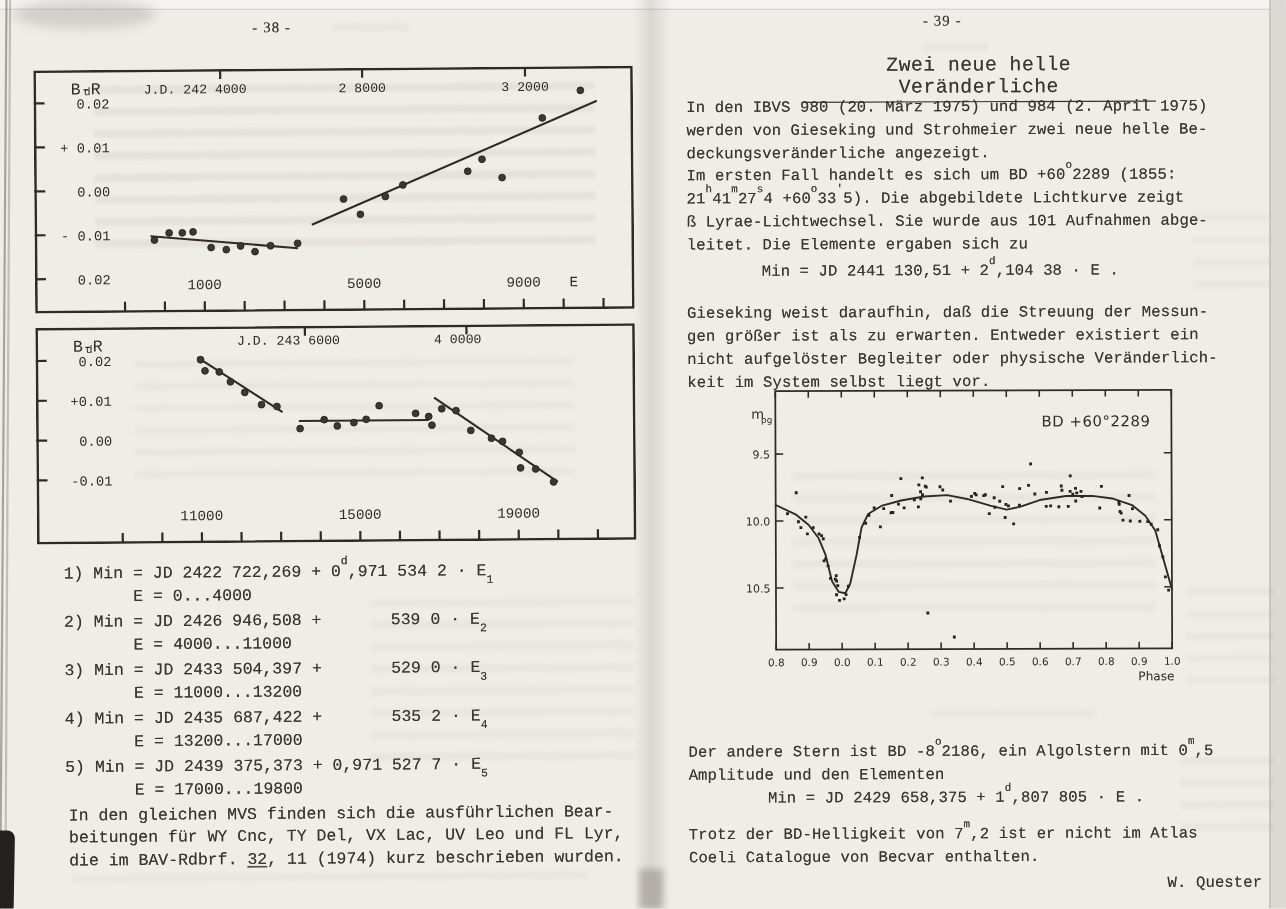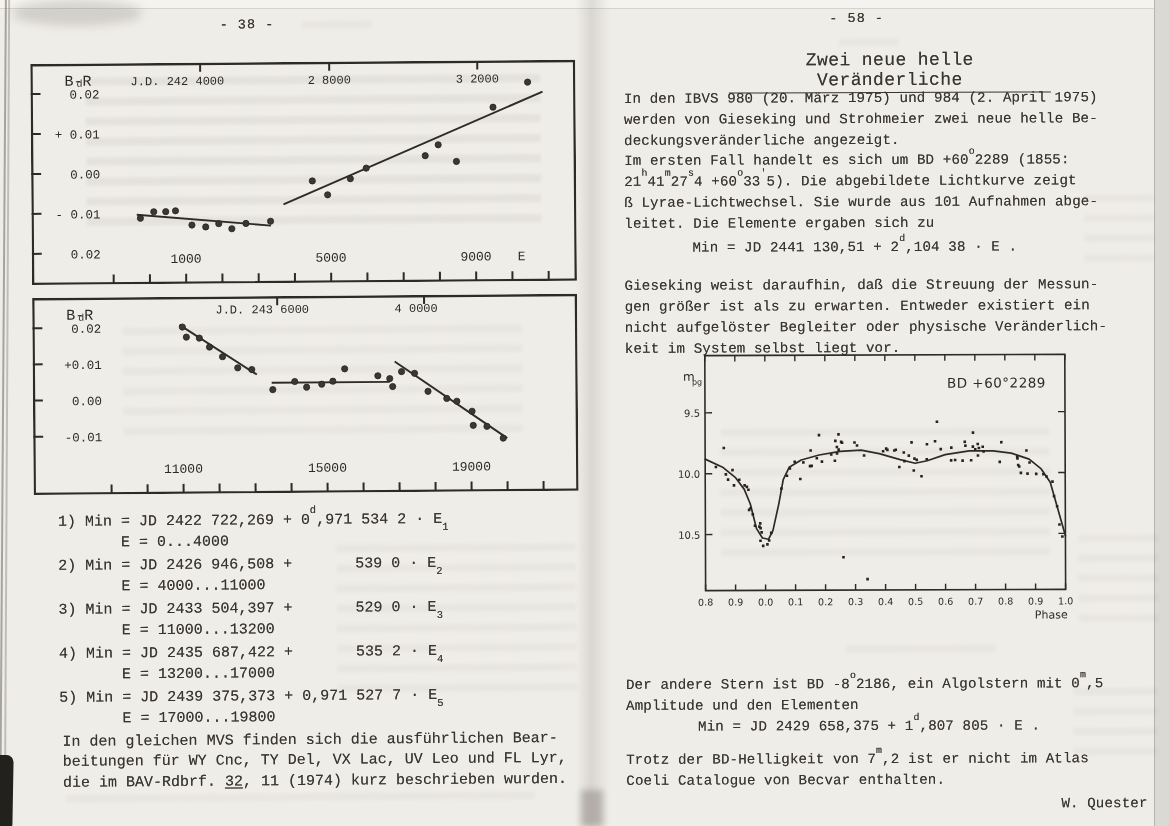--- a/index.html
+++ b/index.html
@@ -10,21 +10,21 @@
   }
   .mono{font-family:"Liberation Mono","DejaVu Sans Mono",monospace;color:#38342e;
         text-shadow:0 0 .5px rgba(56,52,46,.65);}
   .abs{position:absolute;}
   sup{font-size:70%;position:relative;top:-0.45em;line-height:0;}
   sub{font-size:70%;position:relative;top:0.30em;line-height:0;}
   u{text-underline-offset:2px;}
   .page{position:absolute;top:0;height:826px;}
   #page-38{left:0;width:590px;transform:rotate(-0.45deg);}
   #page-39{left:590px;width:579px;transform:rotate(-0.2deg);}
-  .pagenum{font-size:13.5px;letter-spacing:1px;text-align:center;}
+  .pagenum{font-size:13.5px;letter-spacing:1px;text-align:center;font-family:Liberation Serif, serif;}
   .doc-title{font-size:18px;text-align:center;border-bottom:1.6px solid #38342e;
              padding-bottom:2px;letter-spacing:.4px;}
   .para{font-size:14.2px;line-height:21px;letter-spacing:.1px;}
   .para-l{font-size:15px;line-height:20.3px;}
   .fline{white-space:pre;font-size:15px;line-height:21px;}
   .chartbox{position:absolute;}
   svg text{fill:#2e2b26;}
   .ghost{position:absolute;
     background:repeating-linear-gradient(180deg, rgba(122,114,103,.15) 0 8px, rgba(0,0,0,0) 8px 20px);
     filter:blur(1.4px);border-radius:3px;pointer-events:none;}
@@ -214,21 +214,21 @@
     </div>
   </div>
   <div class="ghost softer" style="left:335px;top:545px;width:240px;height:155px;"></div>
 
   <div class="abs mono para-l" style="left:60px;top:731px;width:525px;">In den gleichen MVS finden sich die ausführlichen Bear-<br>beitungen für WY Cnc, TY Del, VX Lac, UV Leo und FL Lyr,<br>die im BAV-Rdbrf. <u>32</u>, 11 (1974) kurz beschrieben wurden.</div>
   <div class="ghost softer" style="left:62px;top:793px;width:470px;height:16px;"></div>
 </div>
 
 <div class="page" id="page-39">
 
-  <div class="abs mono pagenum" style="left:223px;top:11px;width:90px;">- 58 -</div>
+  <div class="abs mono pagenum" style="left:223px;top:11px;width:90px;">- 39 -</div>
   <div class="ghost softer" style="left:250px;top:38px;width:60px;height:12px;"></div>
 
   <div class="abs mono doc-title" style="left:140px;top:50px;width:322px;">Zwei neue helle Veränderliche</div>
 
   <div class="abs mono para" style="left:35px;top:88px;width:505px;">In den IBVS 980 (20. März 1975) und 984 (2. April 1975)<br>werden von Gieseking und Strohmeier zwei neue helle Be-<br>deckungsveränderliche angezeigt.</div>
 
   <div class="abs mono para" style="left:35px;top:150px;width:505px;">Im ersten Fall handelt es sich um BD +60<sup>o</sup>2289 (1855:<br>21<sup>h</sup>41<sup>m</sup>27<sup>s</sup>4 +60<sup>o</sup>33<sup>'</sup>5). Die abgebildete Lichtkurve zeigt<br>ß Lyrae-Lichtwechsel. Sie wurde aus 101 Aufnahmen abge-<br>leitet. Die Elemente ergaben sich zu</div>
 
   <div class="abs mono para" style="left:103px;top:237px;width:440px;">Min = JD 2441 130,51 + 2<sup>d</sup>,104 38 · E .</div>
 

